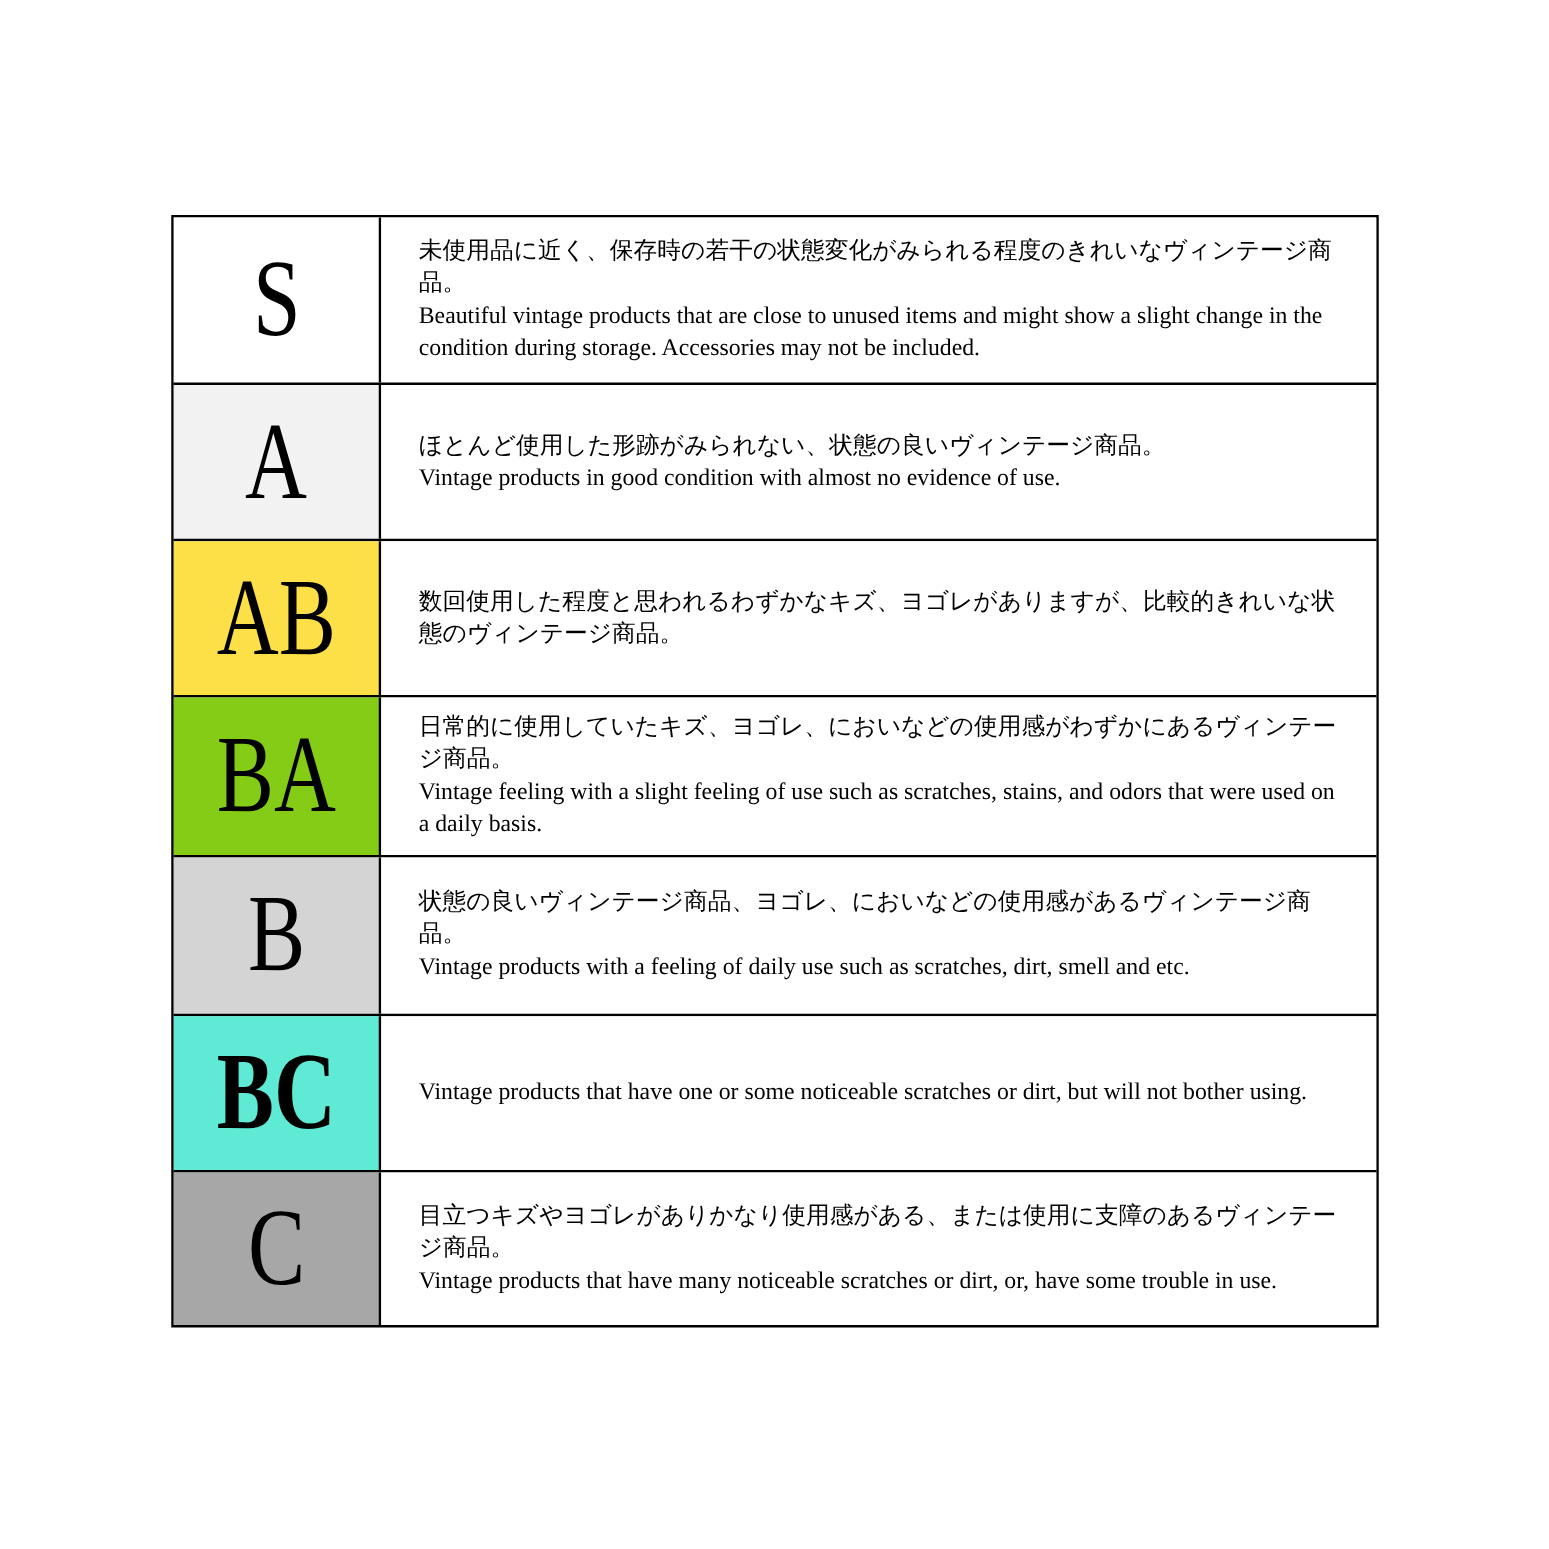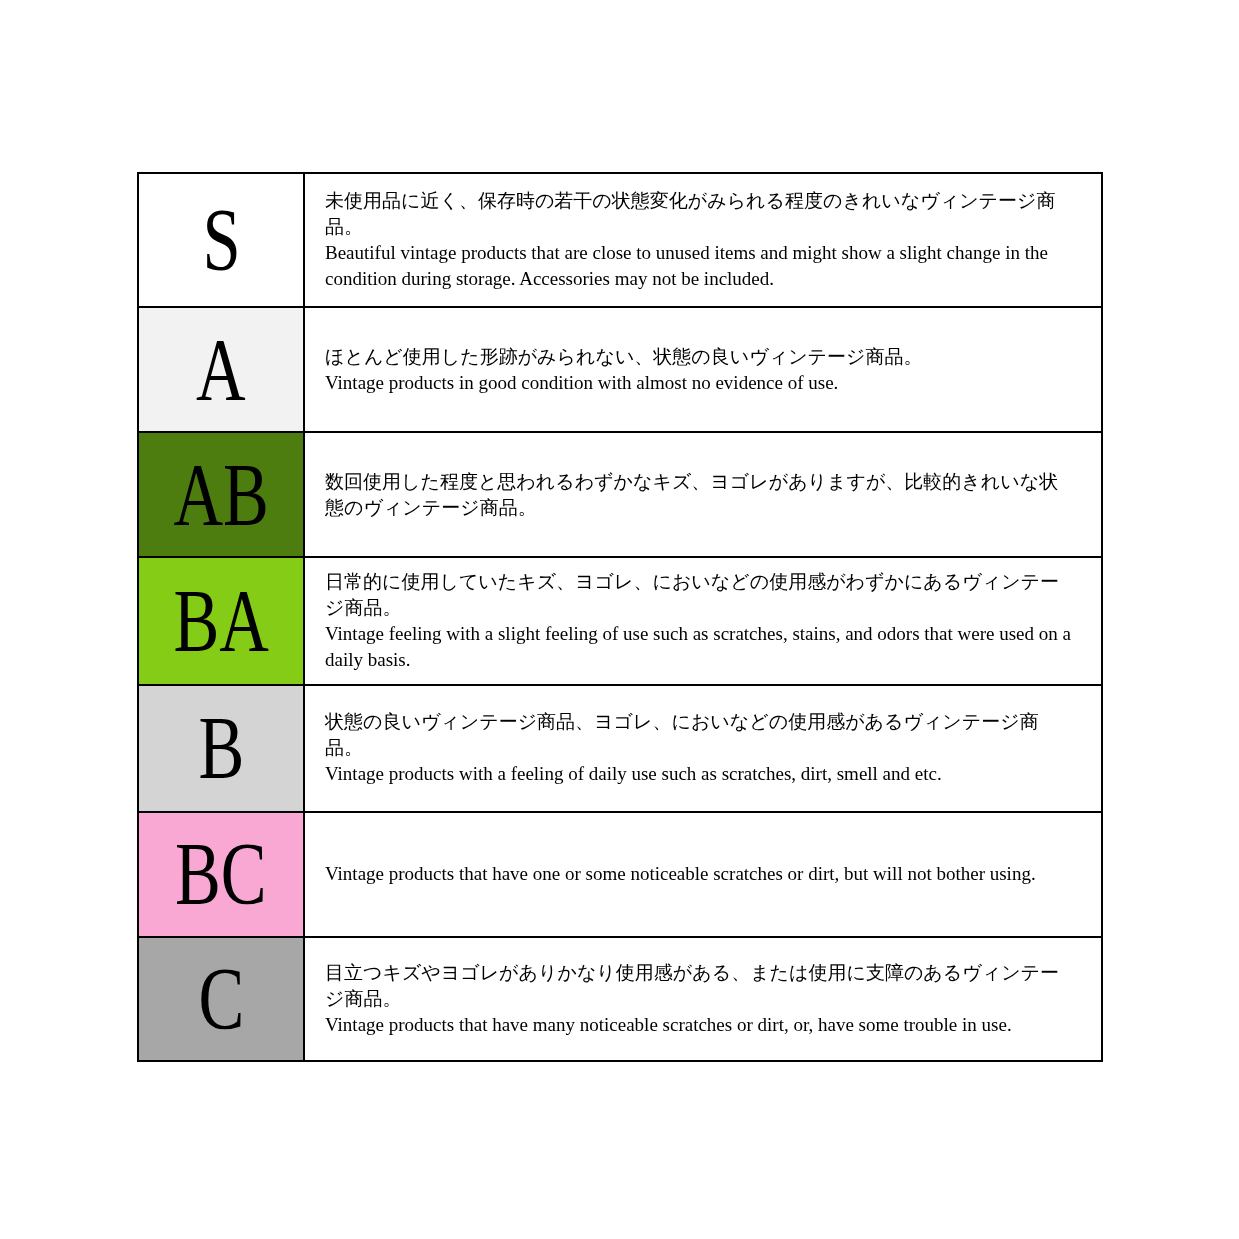--- a/index.html
+++ b/index.html
@@ -40,21 +40,21 @@
     font-size: 88px;
     line-height: 1;
     transform: scaleX(0.78);
     transform-origin: center;
     white-space: nowrap;
   }
   .desc-cell {
     display: flex;
     flex-direction: column;
     justify-content: center;
-    padding: 8px 26px 8px 20px;
+    padding: 8px 26px 8px 30px;
     background: #ffffff;
   }
   .desc-jp, .desc-en {
     font-size: 19px;
     line-height: 26px;
     text-align: left;
   }
 </style>
 </head>
 <body>
@@ -76,21 +76,21 @@
       <div class="grade-cell" style="background-color: rgb(242, 242, 242);">
         <span class="grade">A</span>
       </div>
       <div class="desc-cell">
         <div class="desc-jp">ほとんど使用した形跡がみられない、状態の良いヴィンテージ商品。</div>
         <div class="desc-en">Vintage products in good condition with almost no evidence of use.</div>
       </div>
     </div>
 
     <div class="row">
-      <div class="grade-cell" style="background-color: #4d7c0f;">
+      <div class="grade-cell" style="background-color: #fde047;">
         <span class="grade">AB</span>
       </div>
       <div class="desc-cell">
         <div class="desc-jp">数回使用した程度と思われるわずかなキズ、ヨゴレがありますが、比較的きれいな状態のヴィンテージ商品。</div>
       </div>
     </div>
 
     <div class="row">
       <div class="grade-cell" style="background-color: #84cc16;">
         <span class="grade">BA</span>
@@ -105,21 +105,21 @@
       <div class="grade-cell" style="background-color: rgb(212, 212, 212);">
         <span class="grade">B</span>
       </div>
       <div class="desc-cell">
         <div class="desc-jp">状態の良いヴィンテージ商品、ヨゴレ、においなどの使用感があるヴィンテージ商品。</div>
         <div class="desc-en">Vintage products with a feeling of daily use such as scratches, dirt, smell and etc.</div>
       </div>
     </div>
 
     <div class="row">
-      <div class="grade-cell" style="background-color: #f9a8d4;">
+      <div class="grade-cell" style="background-color: #5eead4; font-weight: bold;">
         <span class="grade">BC</span>
       </div>
       <div class="desc-cell">
         <div class="desc-en">Vintage products that have one or some noticeable scratches or dirt, but will not bother using.</div>
       </div>
     </div>
 
     <div class="row">
       <div class="grade-cell" style="background-color: rgb(167, 167, 167);">
         <span class="grade">C</span>

